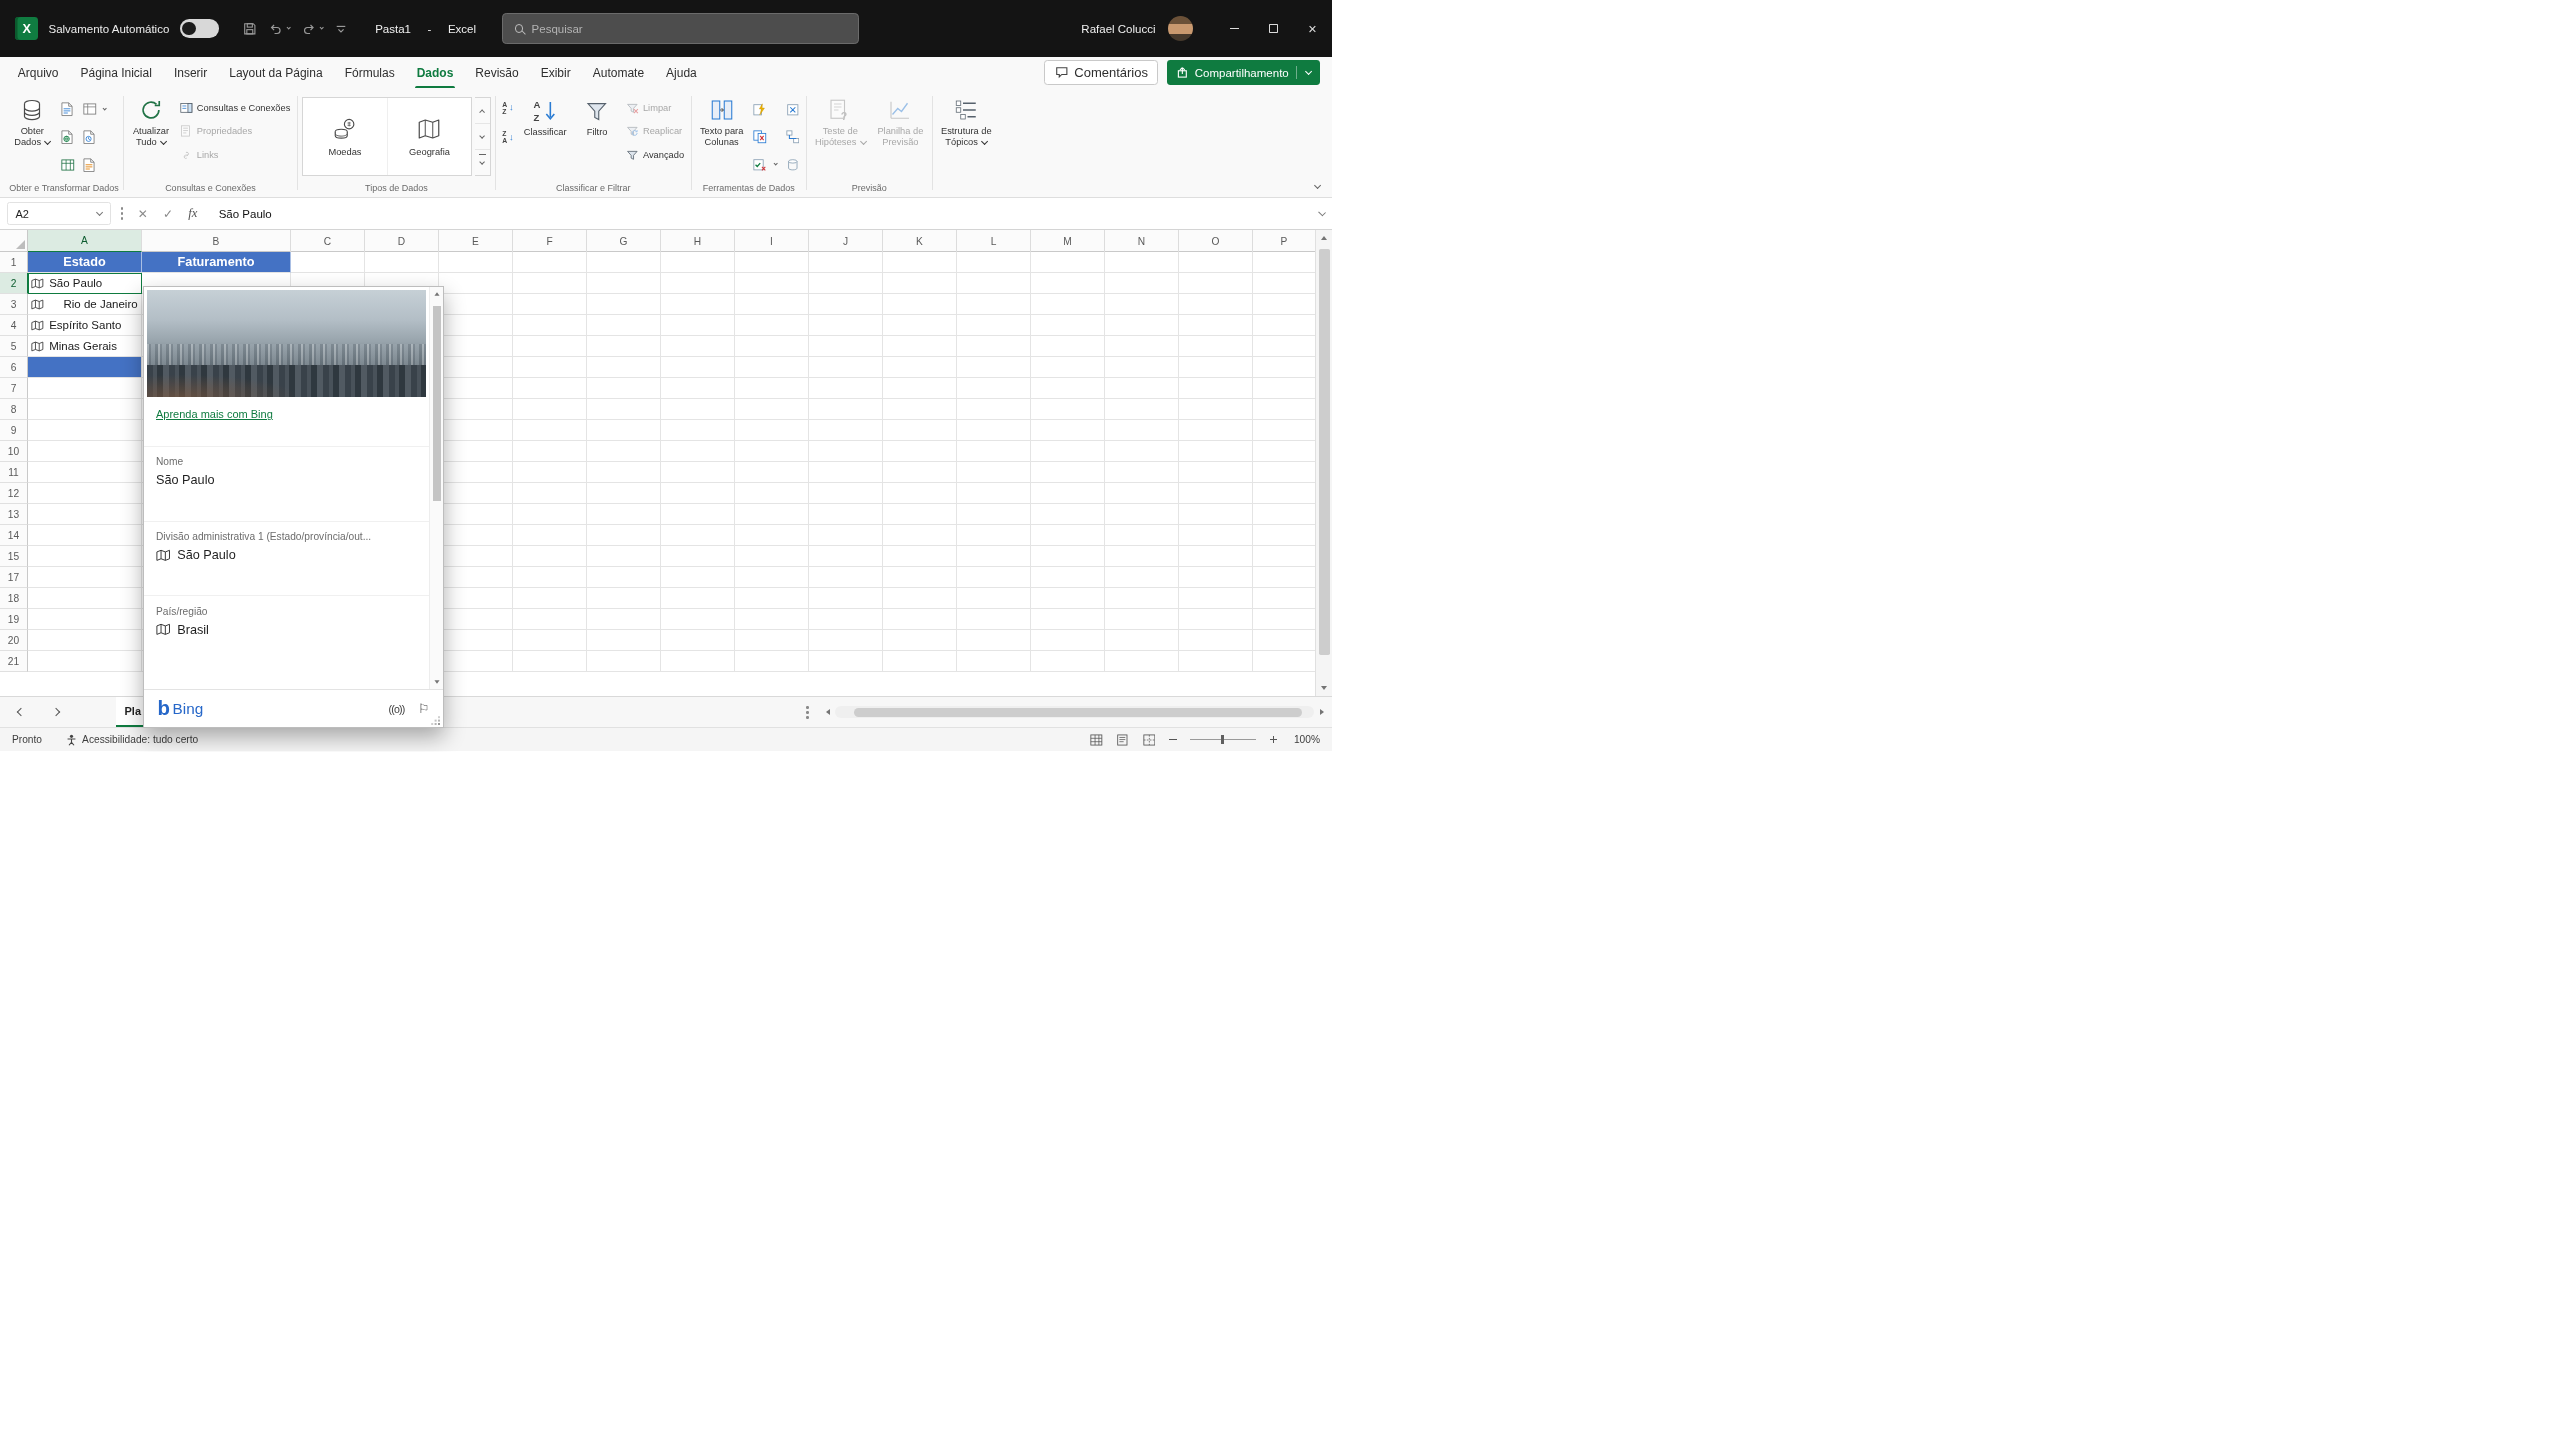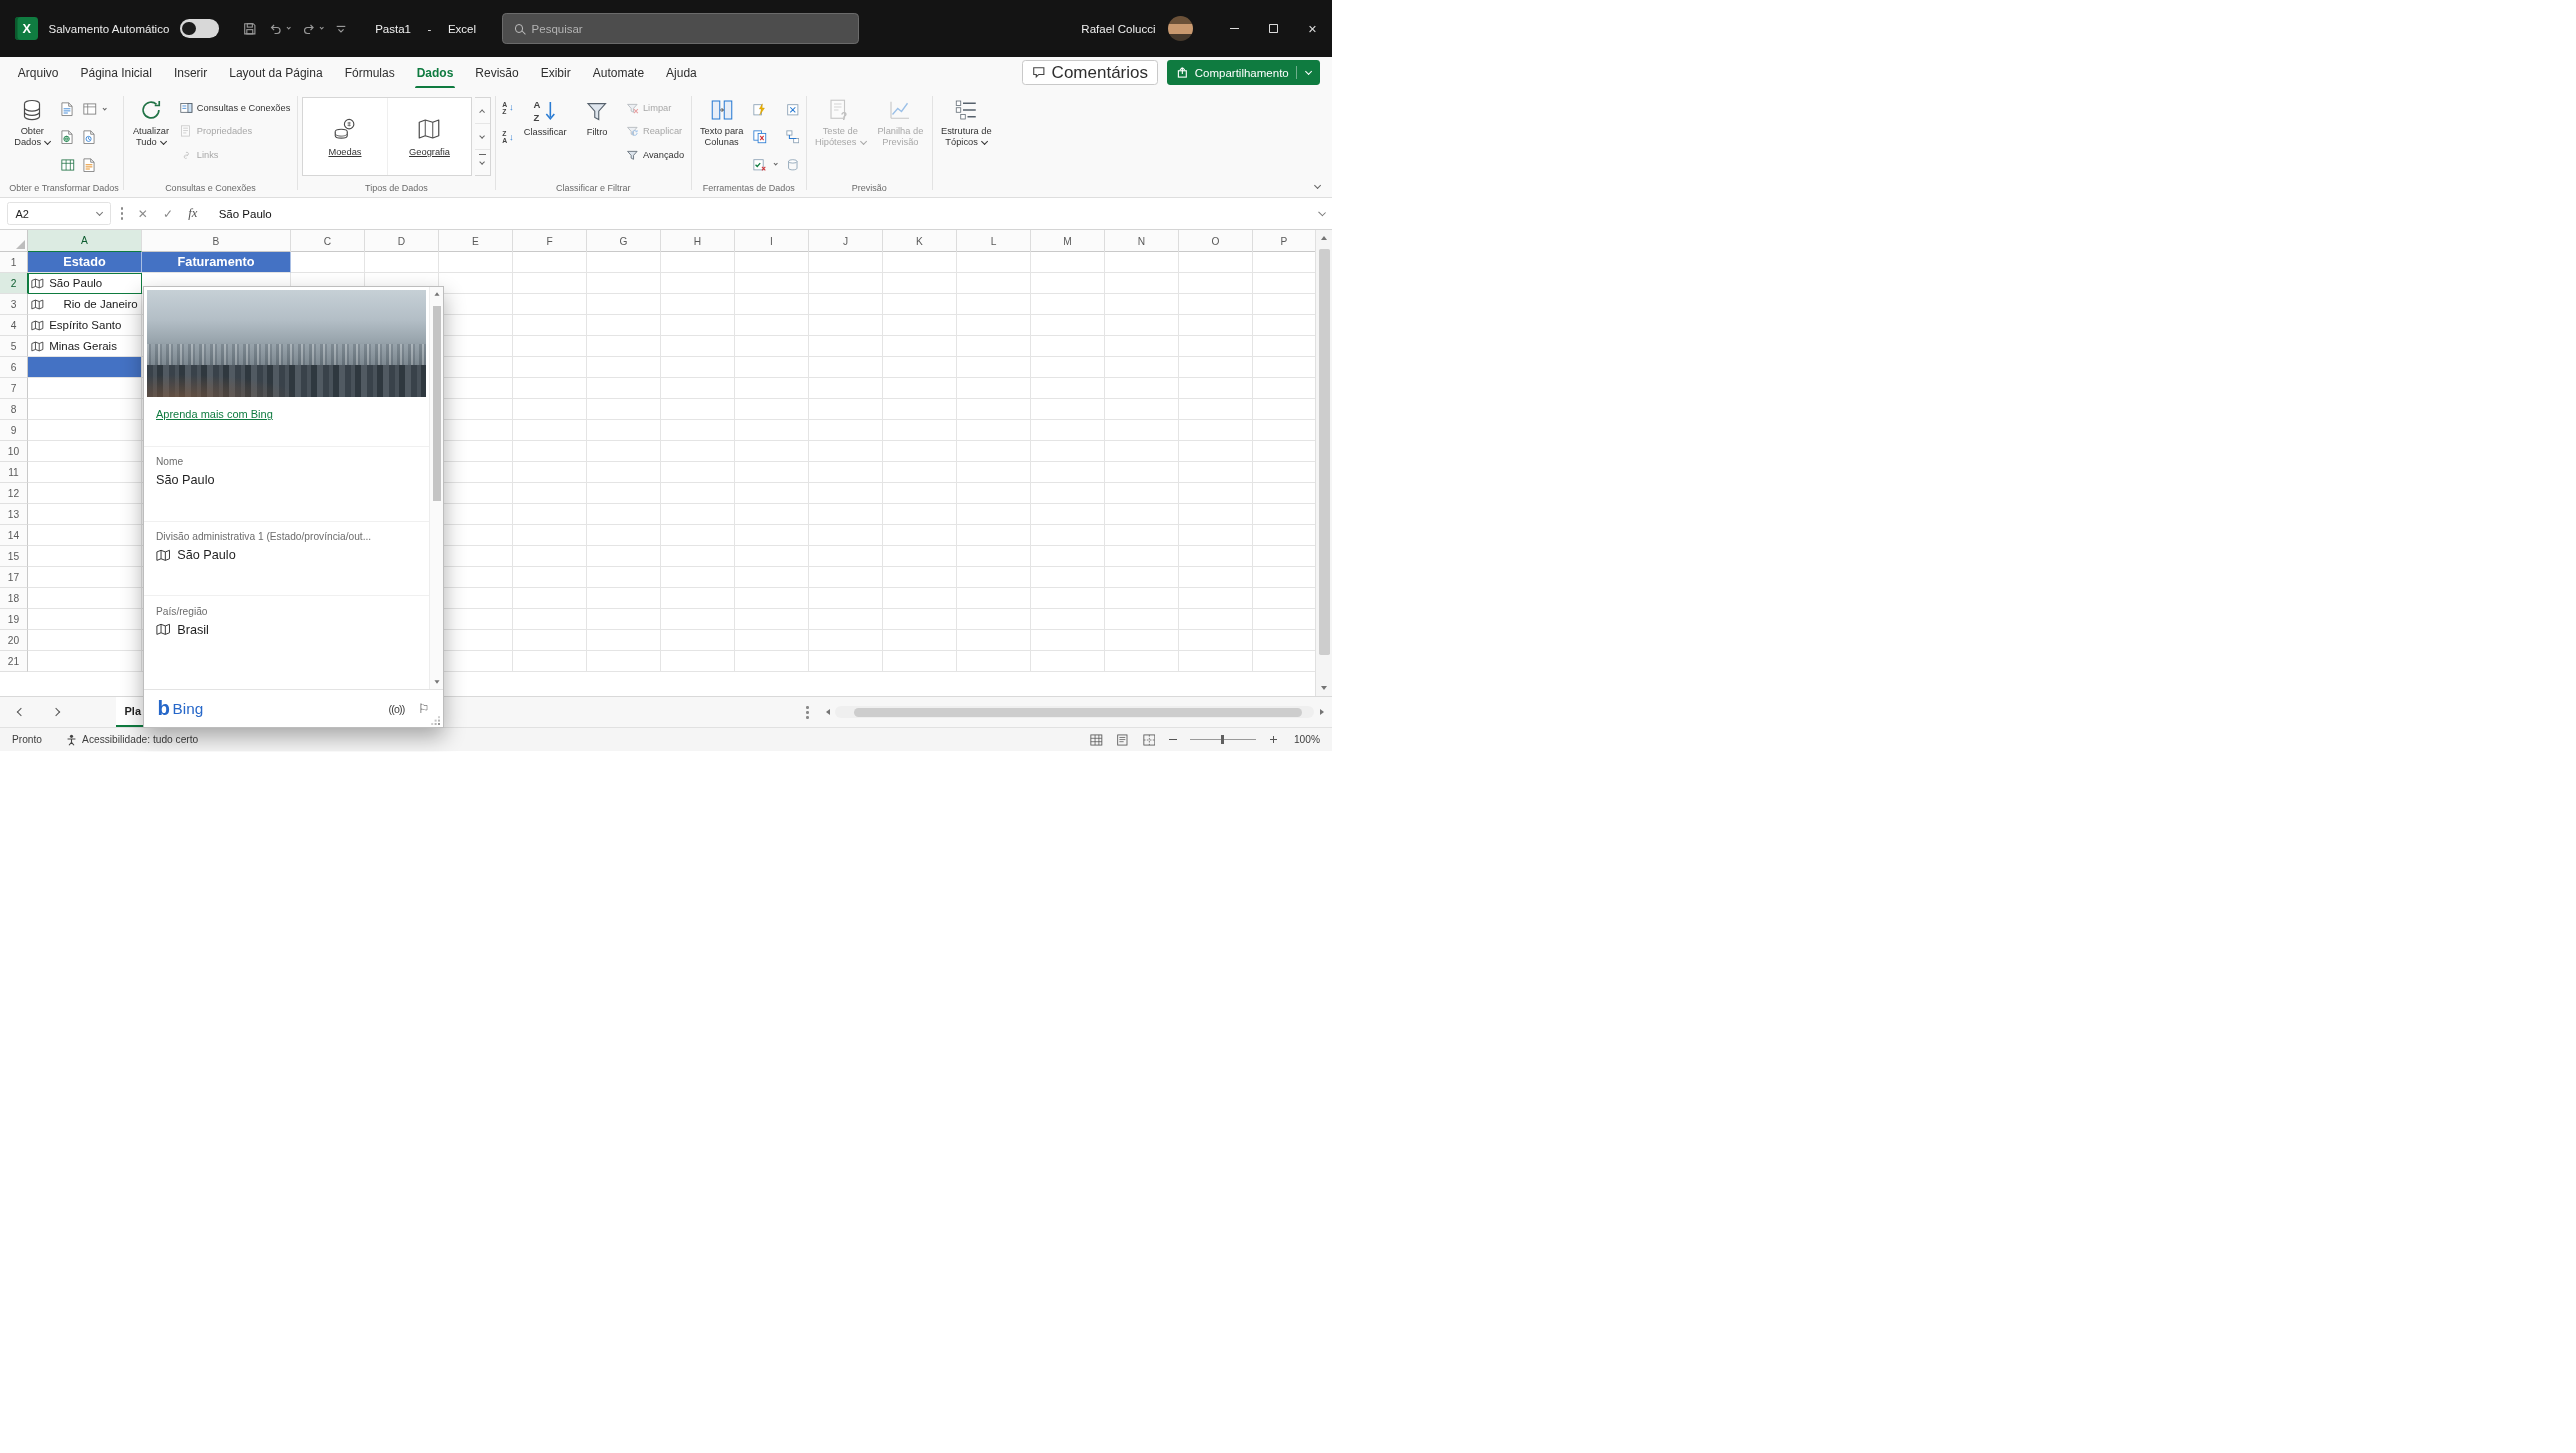--- a/index.html
+++ b/index.html
@@ -31,41 +31,41 @@
   .min-ic{width:9.3px;height:1.2px;background:#dcdcdc;display:inline-block;}
   .max-ic{width:8.5px;height:8.5px;border:1.1px solid #dcdcdc;display:inline-block;border-radius:0.8px;}
 
   
   .menubar{height:31px;background:#f9f9f9;display:flex;align-items:stretch;padding:0 6.8px;}
   .mtab{padding:0 11px;font-size:12px;color:#2f2f2f;display:flex;align-items:center;position:relative;white-space:nowrap;}
   .mtab.active{color:#0f7b40;font-weight:bold;}
   .mtab.active::after{content:'';position:absolute;left:9.3px;right:9.3px;bottom:0;height:2.5px;background:#0f7b40;border-radius:1.7px 1.7px 0 0;}
   .menubar-right{margin-left:auto;display:flex;align-items:center;gap:8.5px;padding-right:5.1px;}
   .btn-comments{display:flex;align-items:center;gap:6px;height:24.6px;padding:0 9.3px;border:0.8px solid #c9c9c9;border-radius:3.4px;
-    background:#fff;font-size:17px;color:#2f2f2f;}
+    background:#fff;font-size:13px;color:#2f2f2f;}
   .btn-share{display:flex;align-items:center;gap:6px;height:24.6px;padding:0 9.3px;border-radius:3.4px;background:#0f7b40;color:#fff;font-size:11.5px;}
   .btn-share .divline{width:0.8px;height:13.6px;background:rgba(255,255,255,.4);margin-left:1.7px;}
 
   
   .ribbon{height:110px;background:#f9f9f9;border-bottom:0.8px solid #dedede;display:flex;align-items:stretch;padding:1.7px 3.4px 0 5.1px;position:relative;}
   .rgroup{display:flex;flex-direction:column;padding:1.7px 4.2px 0;}
   .rsep{width:0.8px;background:#e3e3e3;margin:6.8px 0;flex:none;}
   .rcontent{flex:1;display:flex;align-items:flex-start;gap:3.4px;}
   .rlabel{height:16px;font-size:9px;color:#6a6a6a;text-align:center;line-height:14.4px;white-space:nowrap;}
   .rbig{display:flex;flex-direction:column;align-items:center;gap:3.4px;padding:6.8px 4.2px 1.7px;font-size:9.3px;color:#333;
     text-align:center;line-height:1.25;border-radius:2.5px;min-width:46px;}
   .rbig .lines{display:flex;flex-direction:column;align-items:center;}
   .rsmall{display:flex;align-items:center;gap:4.2px;font-size:9.3px;color:#333;height:21px;padding:0 2.5px;border-radius:2.5px;white-space:nowrap;}
   .gray{color:#a8a8a8 !important;}
   .gray svg{opacity:.45;}
   .icol{display:flex;flex-direction:column;gap:6.8px;padding-top:7.6px;}
   .irow{display:flex;align-items:center;gap:1.7px;}
   .stack{display:flex;flex-direction:column;gap:2.5px;padding-top:6px;}
   .gallery{display:flex;border:0.8px solid #d6d6d6;background:#fff;height:79px;margin-top:6px;}
-  .gitem{width:84px;display:flex;flex-direction:column;align-items:center;justify-content:center;gap:6px;font-size:9.3px;color:#333;text-decoration:underline;}
+  .gitem{width:84px;display:flex;flex-direction:column;align-items:center;justify-content:center;gap:6px;font-size:9.3px;color:#333;}
   .gitem + .gitem{border-left:0.8px solid #efefef;}
   .gstrip{width:15.3px;border:0.8px solid #d6d6d6;border-left:none;display:flex;flex-direction:column;margin-top:6px;height:79px;background:#fafafa;}
   .gstrip > div{flex:1;display:flex;align-items:center;justify-content:center;border-bottom:0.8px solid #e6e6e6;position:relative;}
   .gstrip > div:last-child{border-bottom:none;}
   .chev-up,.chev-dn{width:4.2px;height:4.2px;border-right:1.1px solid #666;border-bottom:1.1px solid #666;display:inline-block;}
   .chev-up{transform:rotate(-135deg);margin-top:2.5px;}
   .chev-dn{transform:rotate(45deg);margin-top:-1.7px;}
   .morebar{position:absolute;top:3.4px;left:3.4px;right:3.4px;height:1.1px;background:#666;}
   .sorticon{display:flex;align-items:center;gap:1.7px;}
   .sorticon .lett{display:flex;flex-direction:column;font-size:6.8px;font-weight:bold;line-height:1.05;color:#444;}

